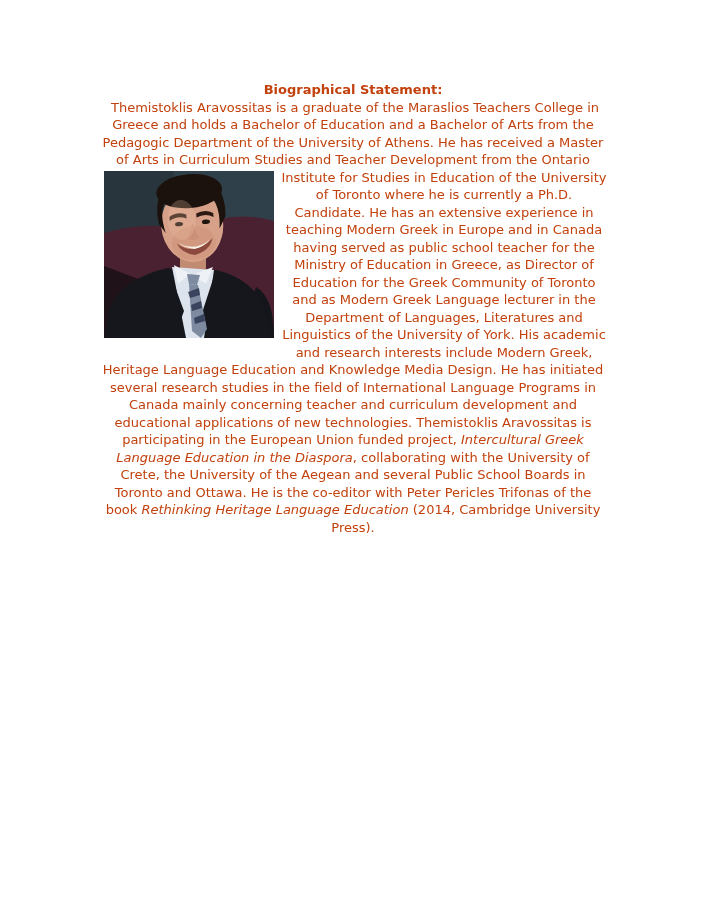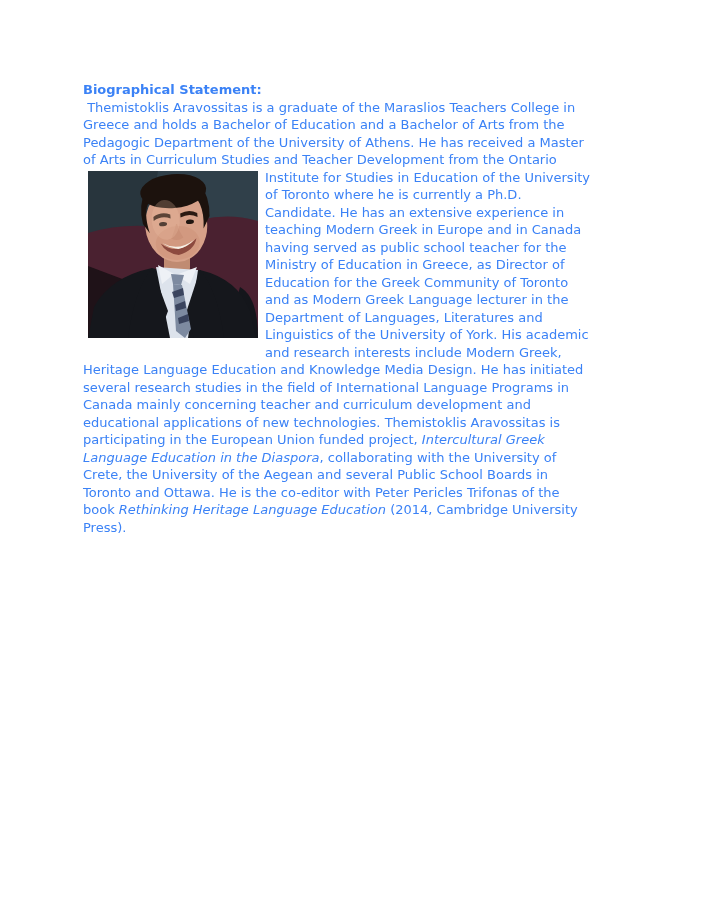--- a/index.html
+++ b/index.html
@@ -7,26 +7,27 @@
   .page {
     position: relative;
     width: 709px;
     height: 902px;
     background: #ffffff;
     overflow: hidden;
     font-family: "DejaVu Sans", "Liberation Sans", sans-serif;
   }
   .content {
     position: absolute;
-    left: 83px;
+    left: 99px;
     top: 81px;
     width: 508px;
     font-size: 13px;
     line-height: 17.5px;
-    color: #3b82f6;
+    color: #c2410c;
+    text-align: center;
   }
   .bio-title {
     font-weight: bold;
     font-size: 13px;
     line-height: 17.5px;
   }
   .bio-body { }
   .bio-intro { white-space: pre-wrap; }
   .photo-float {
     float: left;

